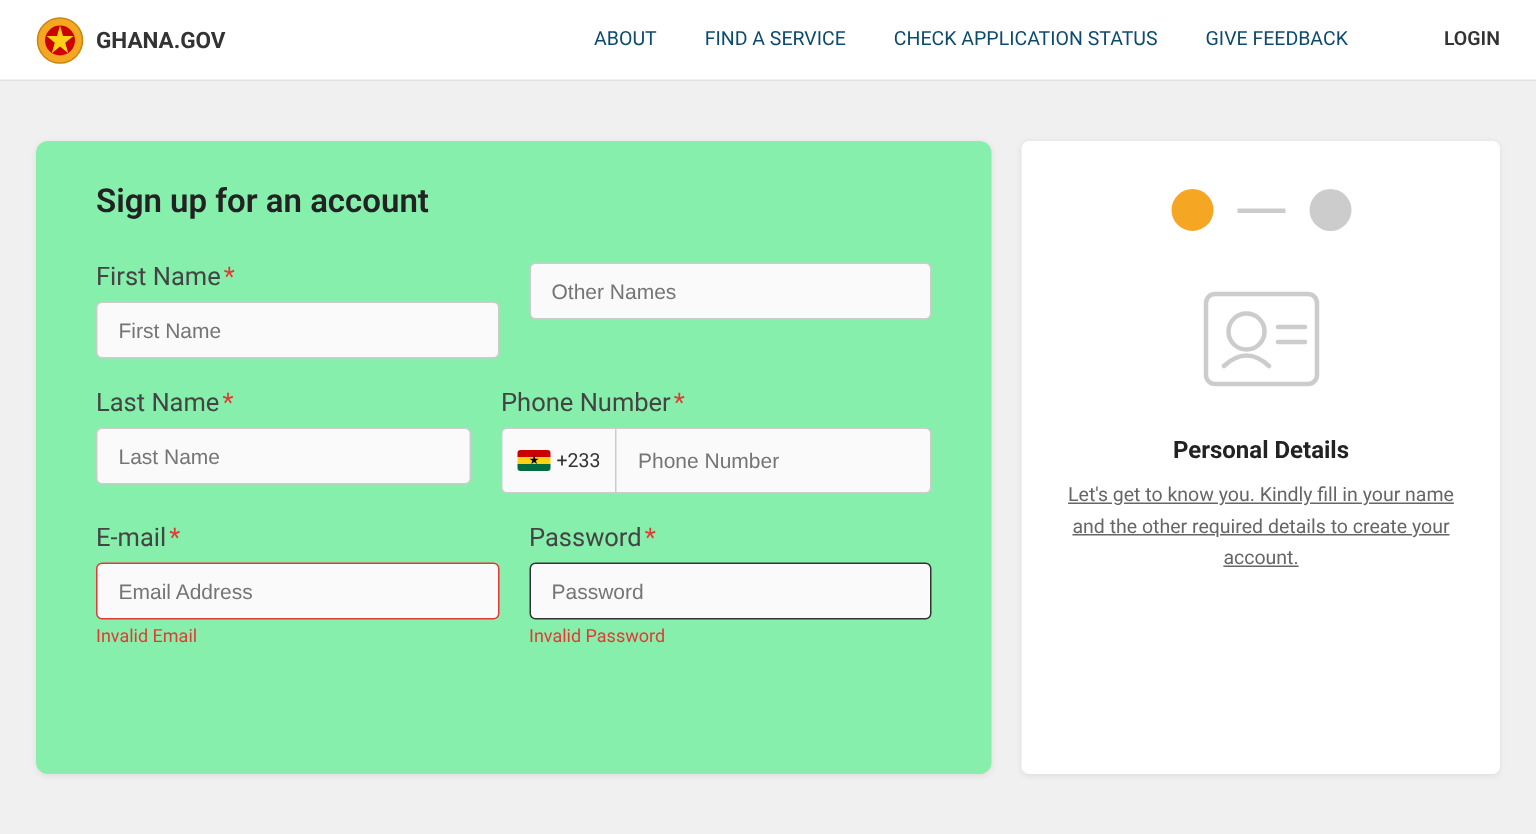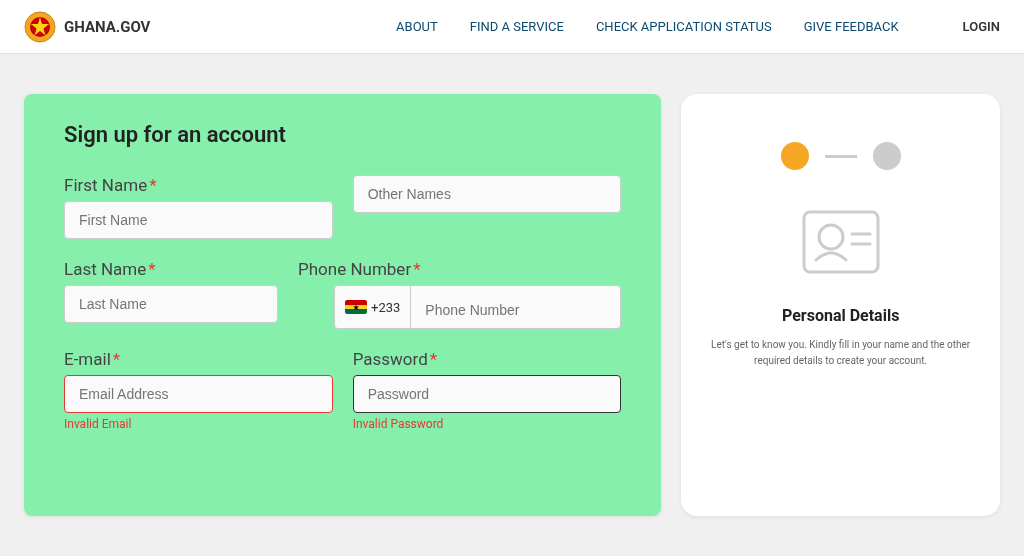--- a/index.html
+++ b/index.html
@@ -115,22 +115,21 @@
       margin-top: 4px;
     }
 
     
     .phone-input-wrapper {
       display: flex;
       border: 1px solid #ccc;
       border-radius: 4px;
       background: #fafafa;
       overflow: hidden;
-      align-items: flex-end;
-      margin-left: 36px;
+      align-items: center;
     }
     .phone-flag-prefix {
       display: flex;
       align-items: center;
       gap: 4px;
       padding: 0 10px;
       border-right: 1px solid #ccc;
       font-size: 13px;
       color: #333;
       white-space: nowrap;
@@ -164,22 +163,22 @@
       padding: 10px 14px;
       font-size: 14px;
       color: #888;
       outline: none;
       flex: 1;
     }
 
     
     .info-card {
       background: #fff;
-      border-radius: 16px;
-      padding: 48px 24px;
+      border-radius: 5px;
+      padding: 32px 24px;
       width: 320px;
       box-shadow: 0 1px 4px rgba(0,0,0,0.08);
       display: flex;
       flex-direction: column;
       align-items: center;
     }
     .step-indicator {
       display: flex;
       align-items: center;
       gap: 16px;
@@ -206,24 +205,25 @@
       margin-bottom: 20px;
     }
     .card-section-title {
       font-size: 16px;
       font-weight: 700;
       color: #222;
       margin-bottom: 12px;
       text-align: center;
     }
     .card-description {
-      font-size: 10px;
+      font-size: 13px;
       color: #666;
       text-align: center;
       line-height: 1.6;
+      text-decoration: underline;
     }
   </style>
 </head>
 <body>
 
 <nav>
   <div class="nav-logo">
     <svg class="nav-logo-icon" viewBox="0 0 32 32" xmlns="http://www.w3.org/2000/svg">
       <circle cx="16" cy="16" r="15" fill="#f5a623" stroke="#c8860a" stroke-width="1"></circle>
       <circle cx="16" cy="16" r="10" fill="#cc0001"></circle>

